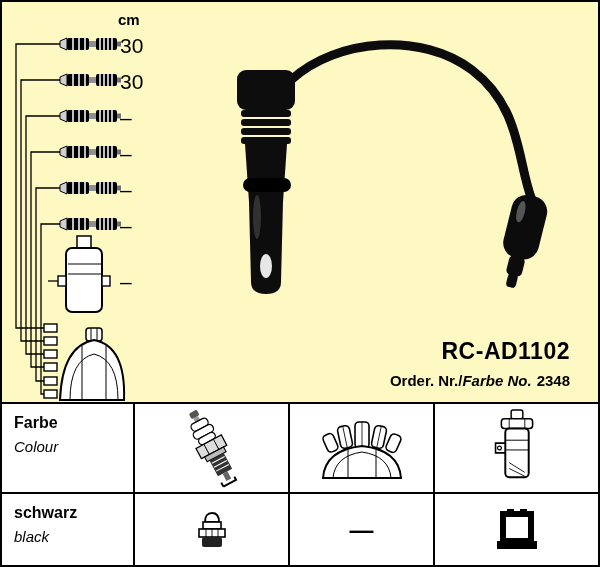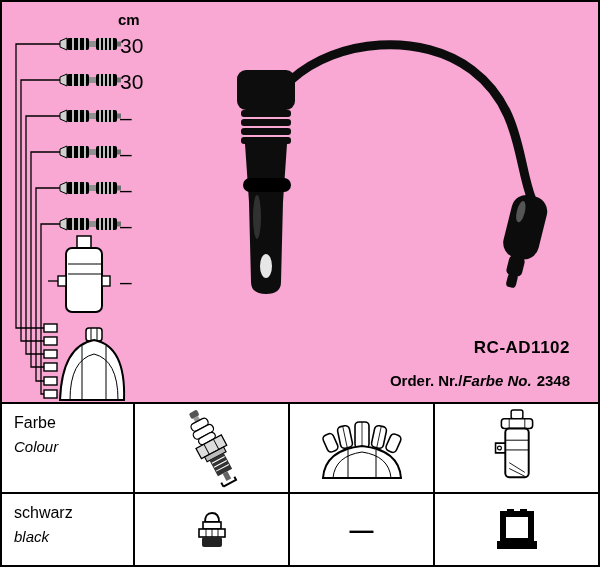--- a/index.html
+++ b/index.html
@@ -1,37 +1,37 @@
 <!DOCTYPE html>
 <html><head>
 <meta charset="utf-8">
 <style>
   html,body{margin:0;padding:0;background:#888;}
   .page{
     position:relative; width:600px; height:567px; margin:0 auto;
-    background:#f9a8d4; border:2px solid #000; box-sizing:border-box;
+    background:#fef9c3; border:2px solid #000; box-sizing:border-box;
     font-family:"Liberation Sans", sans-serif; color:#000; overflow:hidden;
   }
   .lbl{position:absolute; font-size:21px; line-height:1;}
   .cm{left:116px; top:10px; font-weight:bold; font-size:15px;}
   .len{left:118px; width:40px;}
   .diagram{position:absolute; left:8px; top:8px;}
   .photo{position:absolute; left:185px; top:30px;}
-  .model{position:absolute; right:28px; top:336px; font-size:17px; font-weight:bold; letter-spacing:.5px;}
+  .model{position:absolute; right:28px; top:336px; font-size:23px; font-weight:bold; letter-spacing:.5px;}
   .orderline{position:absolute; right:28px; top:370px; font-size:15px; font-weight:bold; white-space:nowrap;}
   .orderline .en{font-style:italic;}
   .orderline .num{margin-left:5px;}
   .spec-table{
     position:absolute; left:0; right:0; top:400px; bottom:0;
     display:grid; grid-template-columns:131px 153px 143px 1fr; grid-template-rows:88px 1fr;
     background:#000; gap:2px; border-top:2px solid #000;
   }
   .cell{background:#fff; display:flex; align-items:center; justify-content:center; position:relative;}
   .cell.text{flex-direction:column; align-items:flex-start; justify-content:flex-start; padding:10px 0 0 12px; box-sizing:border-box;}
-  .de{font-size:16px; font-weight:normal;}
+  .de{font-size:16px; font-weight:bold;}
   .en{font-size:15px; font-style:italic;}
   .cell.text .en{margin-top:6px;}
   .dash-big{font-size:24px; font-weight:bold;}
   .tilt{transform:rotate(-28deg);}
 </style>
 </head>
 <body>
 
 <div class="page">
 

